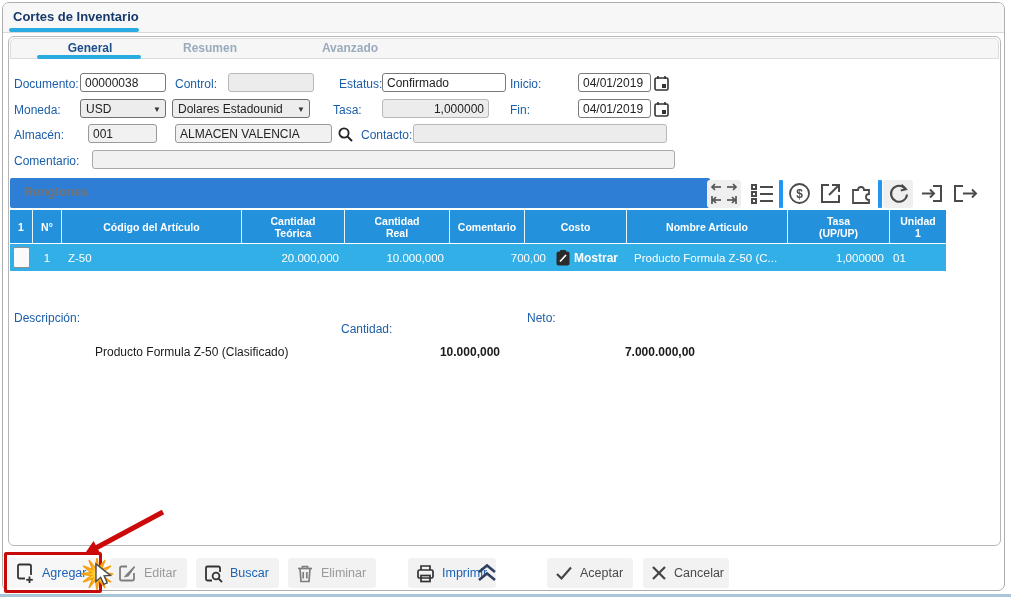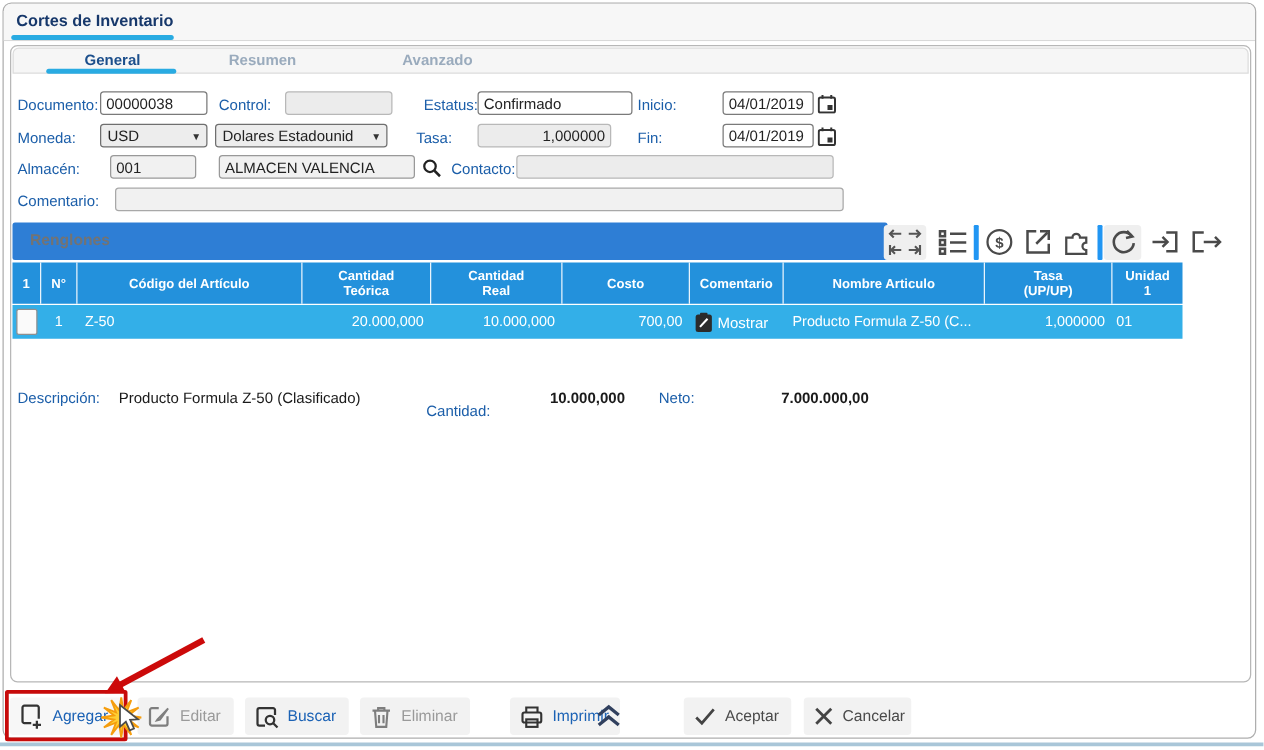--- a/index.html
+++ b/index.html
@@ -42,21 +42,21 @@
            justify-content:center; text-align:center; white-space:pre-line; line-height:12px;
            border-right:1px solid rgba(255,255,255,.9); }
   .hcell:last-child { border-right:none; }
   .grow { position:absolute; left:10px; top:244px; width:936px; height:27px; display:flex; }
   .rcell { height:27px; color:#fff; font-size:11.5px; display:flex; align-items:center;
            border-right:1px solid transparent; white-space:nowrap; overflow:hidden; }
   .rcell.num { justify-content:flex-end; padding-right:5px; }
   .rowcheck { width:17px; height:21px; background:#fafafa; border:1px solid #8f8f8f; border-radius:2px; margin:0 0 0 3px; }
 
   .detail-lbl { position:absolute; font-size:12px; color:#1b5ea9; }
-  .detail-val { position:absolute; font-size:12px; color:#1a1a1a; }
+  .detail-val { position:absolute; font-size:12px; color:#1a1a1a;margin-top:34px; }
   .detail-val.b { font-weight:bold; text-align:right; }
 
   .btn { position:absolute; top:558px; height:30px; background:#f2f2f2; border-radius:3px;
          display:flex; align-items:center; padding:0 10px 0 8px; gap:7px; font-size:12.5px; cursor:default; }
   .btn .t-blue { color:#1b62b5; }
   .btn .t-gray { color:#9a9a9a; }
   .btn .t-dark { color:#4a4a4a; }
 
   .red-rect { position:absolute; left:4px; top:552px; width:98px; height:41px;
               border:3px solid #c70b0b; border-radius:2px; z-index:40; }
@@ -205,22 +205,22 @@
   </div>
 
   <div class="ghead" style="background:#2391dc;">
     <div class="hcell" style="width:23px;">1</div>
     <div class="hcell" style="width:29px;">N°</div>
     <div class="hcell" style="width:180px;">Código del Artículo</div>
     <div class="hcell" style="width:103px;">Cantidad
 Teórica</div>
     <div class="hcell" style="width:105px;">Cantidad
 Real</div>
+    <div class="hcell" style="width:75px;">Comentario</div>
     <div class="hcell" style="width:102px;">Costo</div>
-    <div class="hcell" style="width:75px;">Comentario</div>
     <div class="hcell" style="width:161px;">Nombre Articulo</div>
     <div class="hcell" style="width:102px;">Tasa
 (UP/UP)</div>
     <div class="hcell" style="width:56px;">Unidad
 1</div>
   </div>
 
   <div class="grow" style="background:#33afe8;">
     <div class="rcell" style="width:23px;">
         <div class="rowcheck"></div>
@@ -231,21 +231,21 @@
     <div class="rcell num" style="width:105px;">10.000,000</div>
     <div class="rcell num" style="width:102px;">700,00</div>
     <div class="rcell" style="width:75px;padding-left:4px;gap:4px;">
       <span style="display:inline-flex;">
         <svg width="14" height="16" viewBox="0 0 14 16">
             <rect x="0.5" y="1.5" width="13" height="14" rx="2" fill="#2b2b2b"></rect>
             <rect x="4" y="0" width="6" height="3" rx="1" fill="#2b2b2b"></rect>
             <line x1="4" y1="11.5" x2="10" y2="5" stroke="#fff" stroke-width="1.7"></line>
           </svg>
       </span>
-      <span style="font-size:12px;">Mostrar</span>
+      <span style="font-size:12px;font-weight:bold;">Mostrar</span>
     </div>
     <div class="rcell" style="width:161px;padding-left:7px;">Producto Formula Z-50 (C...</div>
     <div class="rcell num" style="width:102px;">1,000000</div>
     <div class="rcell" style="width:56px;padding-left:3px;">01</div>
   </div>
 
   <div class="detail-lbl" style="left:14px;top:311px;">Descripción:</div>
   <div class="detail-val" style="left:95px;top:311px;">Producto Formula Z-50 (Clasificado)</div>
   <div class="detail-lbl" style="left:341px;top:322px;">Cantidad:</div>
   <div class="detail-val b" style="left:415px;top:311px;width:85px;">10.000,000</div>

